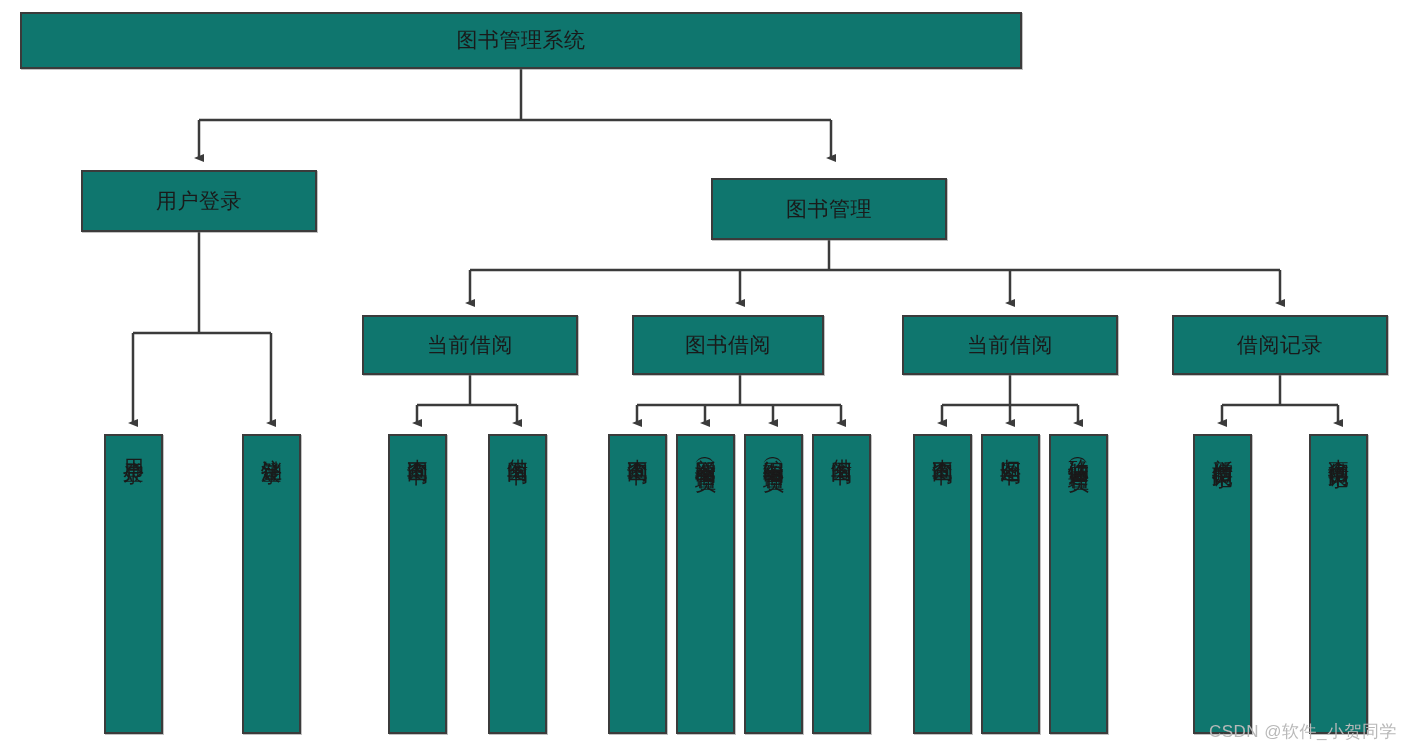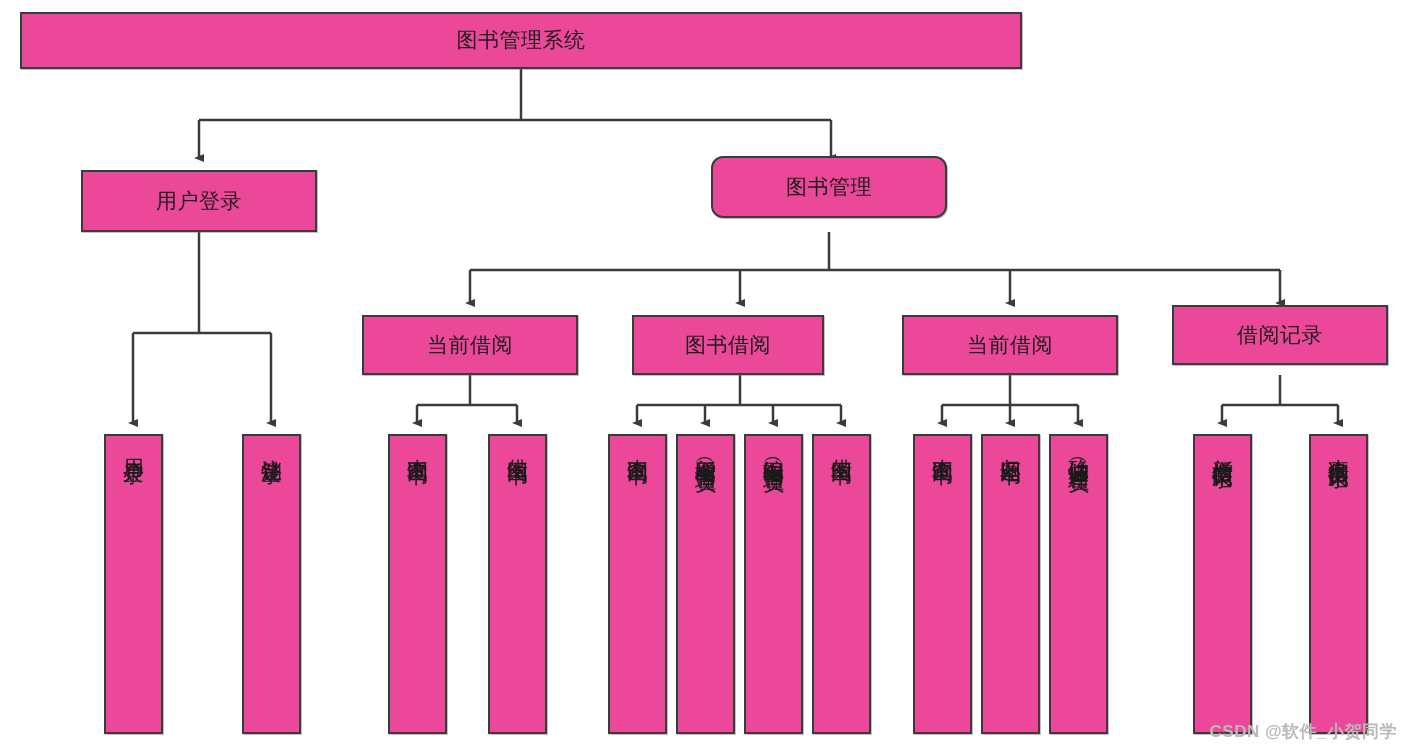--- a/index.html
+++ b/index.html
@@ -20,21 +20,21 @@
     left: 0;
     top: 0;
     width: 1405px;
     height: 747px;
     pointer-events: none;
   }
   .node {
     position: absolute;
     box-sizing: border-box;
     border: 2px solid #3b3b3b;
-    background: #ec4899;
+    background: #0f766e;
     display: flex;
     align-items: center;
     justify-content: center;
     color: #1a1a1a;
     box-shadow: 1px 1px 0 rgba(120,120,120,0.45);
   }
   .node .label {
     text-align: center;
     line-height: 1.18;
     letter-spacing: 0.5px;
@@ -57,21 +57,20 @@
     margin: 0 auto;
   }
   .watermark {
     position: absolute;
     right: 8px;
     bottom: 4px;
     font-size: 17px;
     color: #b9b9b9;
     letter-spacing: 0.5px;
     white-space: nowrap;
-    font-weight: bold;
   }
 </style>
 </head>
 <body>
 
 <div id="canvas">
 
   <svg id="wires" viewBox="0 0 1405 747" xmlns="http://www.w3.org/2000/svg">
     <defs>
       <marker id="arrow" markerWidth="10" markerHeight="10" refX="5" refY="5" orient="auto" markerUnits="userSpaceOnUse">
@@ -123,34 +122,34 @@
     </g>
   </svg>
 
   <div class="node horiz" style="left:20px; top:12px; width:1002px; height:57px;">
     <span class="label">图书管理系统</span>
   </div>
 
   <div class="node horiz" style="left:81px; top:170px; width:236px; height:62px;">
     <span class="label">用户登录</span>
   </div>
-  <div class="node horiz" style="left:711px; top:156px; width:236px; height:62px;border-radius:12px;">
+  <div class="node horiz" style="left:711px; top:178px; width:236px; height:62px;">
     <span class="label">图书管理</span>
   </div>
 
   <div class="node horiz" style="left:362px; top:315px; width:216px; height:60px;">
     <span class="label">当前借阅</span>
   </div>
   <div class="node horiz" style="left:632px; top:315px; width:192px; height:60px;">
     <span class="label">图书借阅</span>
   </div>
   <div class="node horiz" style="left:902px; top:315px; width:216px; height:60px;">
     <span class="label">当前借阅</span>
   </div>
-  <div class="node horiz" style="left:1172px; top:305px; width:216px; height:60px;">
+  <div class="node horiz" style="left:1172px; top:315px; width:216px; height:60px;">
     <span class="label">借阅记录</span>
   </div>
 
   <div class="node vert" style="left:104px; top:434px; width:59px; height:300px;">
     <span class="label">用户登录</span>
   </div>
   <div class="node vert" style="left:242px; top:434px; width:59px; height:300px;">
     <span class="label">注销登录</span>
   </div>
 

